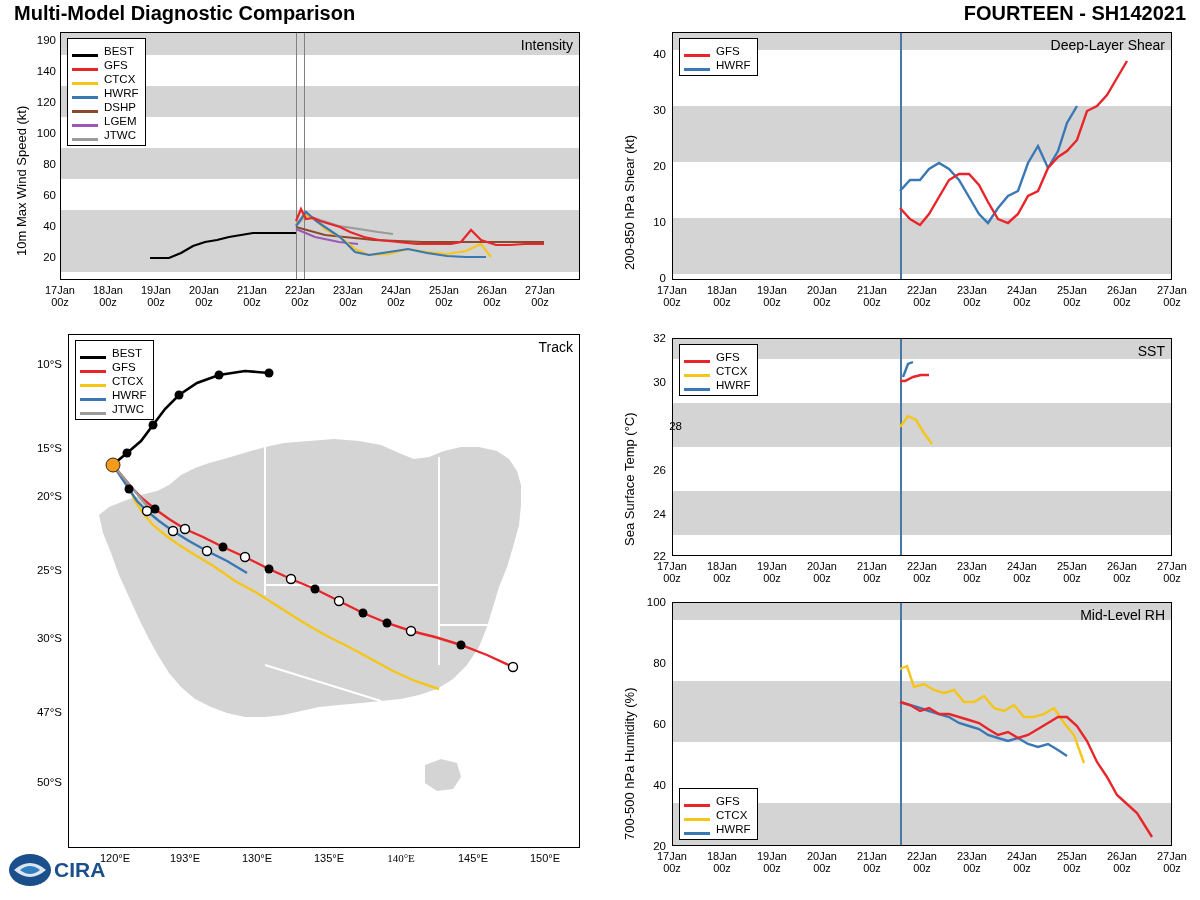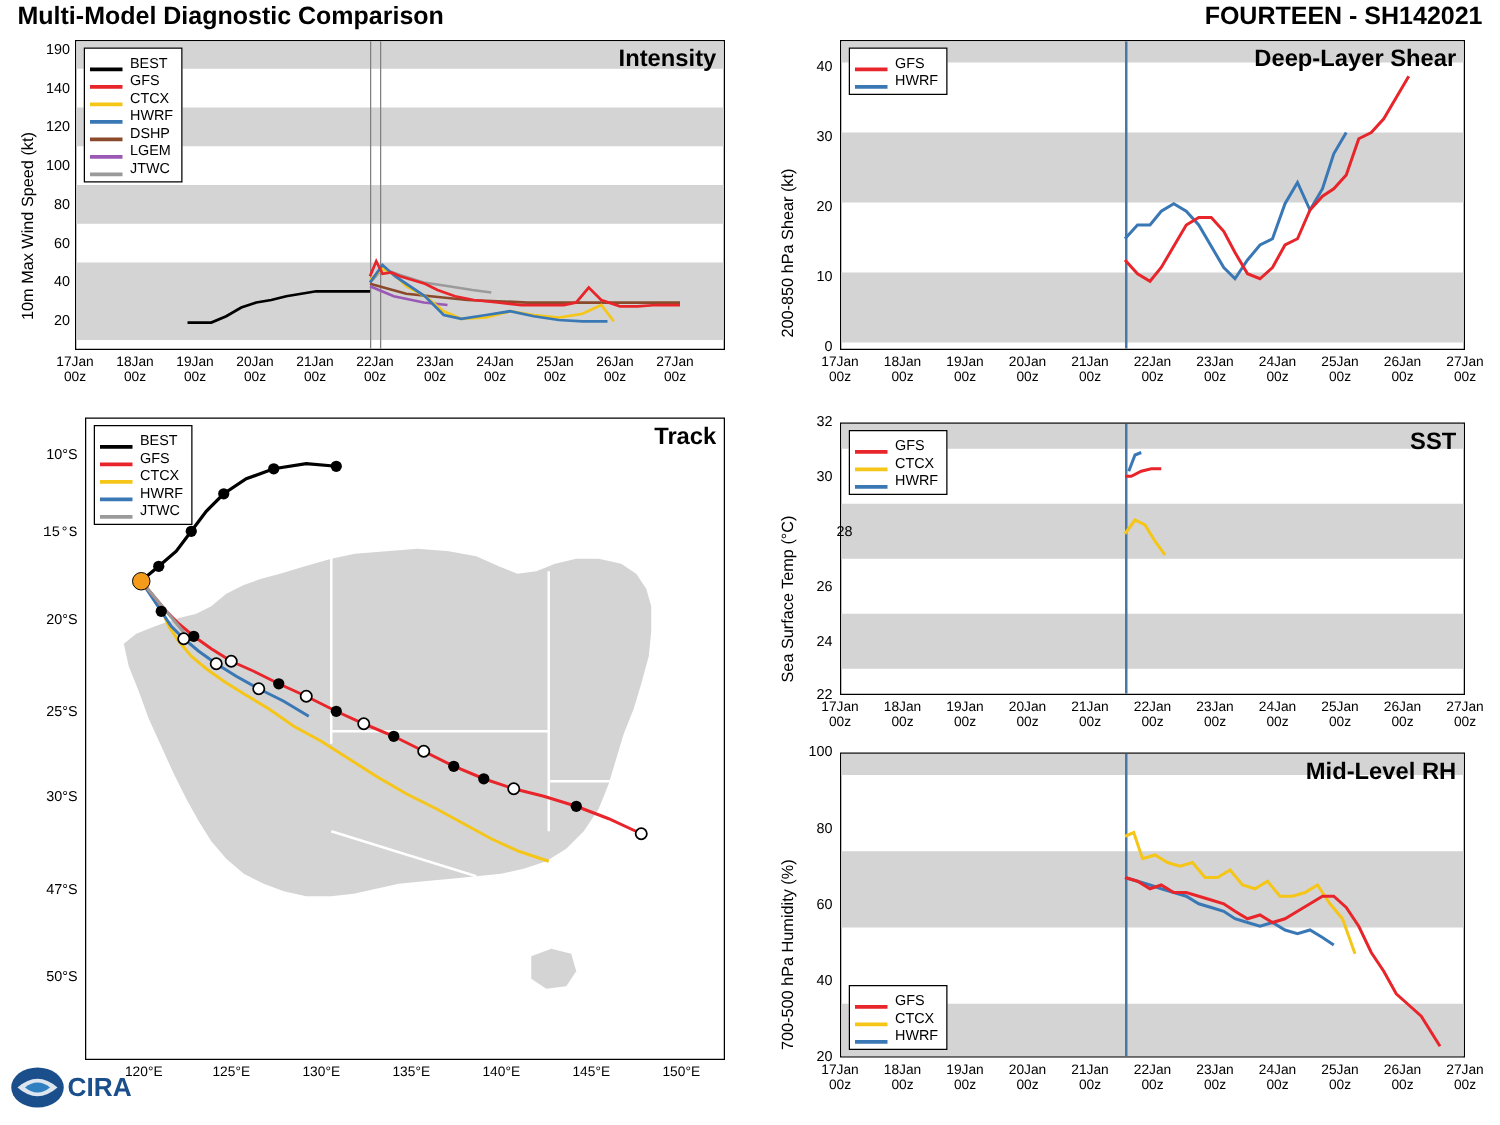--- a/index.html
+++ b/index.html
@@ -22,21 +22,21 @@
   .panel{position:absolute;box-sizing:border-box;}
   .plot{
     position:absolute;box-sizing:border-box;
     border:1px solid #000;background:#fff;overflow:hidden;
   }
   .band{position:absolute;left:0;right:0;background:#d4d4d4;}
   .vline{position:absolute;top:0;bottom:0;width:1px;background:#808080;}
   .vline.blue{background:#4878a8;width:1.5px;}
   .panel-label{
     position:absolute;right:6px;top:4px;
-    font-size:19px;font-weight:bold;
+    font-size:14px;font-weight:normal;
     z-index:5;
   }
   .legend{
     position:absolute;
     background:#fff;border:1px solid #000;
     padding:4px 6px 4px 4px;
     font-size:11.5px;
     z-index:6;
   }
   .legend .row{display:flex;align-items:flex-end;height:14px;}
@@ -232,32 +232,32 @@
           <span>HWRF</span>
         </div>
       <div class="row">
           <span class="swatch" style="background:#9a9a9a"></span>
           <span>JTWC</span>
         </div>
     </div>
   </div>
 
   <div class="ytick" style="left:22px;top:32px;">10°S</div>
-  <div class="ytick" style="left:22px;top:94px;font-family:Liberation Mono, monospace;">15°S</div>
+  <div class="ytick" style="left:22px;top:116px;">15°S</div>
   <div class="ytick" style="left:22px;top:164px;">20°S</div>
   <div class="ytick" style="left:22px;top:238px;">25°S</div>
   <div class="ytick" style="left:22px;top:306px;">30°S</div>
   <div class="ytick" style="left:22px;top:380px;">47°S</div>
   <div class="ytick" style="left:22px;top:450px;">50°S</div>
 
   <div class="xtick" style="left:90px;top:526px;width:50px;">120°E</div>
-  <div class="xtick" style="left:160px;top:526px;width:50px;">125°E</div>
+  <div class="xtick" style="left:160px;top:526px;width:50px;">193°E</div>
   <div class="xtick" style="left:232px;top:526px;width:50px;">130°E</div>
   <div class="xtick" style="left:304px;top:526px;width:50px;">135°E</div>
-  <div class="xtick" style="left:376px;top:526px;width:50px;">140°E</div>
+  <div class="xtick" style="left:376px;top:526px;width:50px;font-family:Liberation Serif, serif;">140°E</div>
   <div class="xtick" style="left:448px;top:526px;width:50px;">145°E</div>
   <div class="xtick" style="left:520px;top:526px;width:50px;">150°E</div>
 </div>
 
 <div class="panel" style="left:600px;top:24px;width:600px;height:290px;">
   <div class="plot" style="left:72px;top:8px;width:500px;height:248px;">
     <div class="band" style="top:0px;height:17px;"></div>
     <div class="band" style="top:73px;height:56px;"></div>
     <div class="band" style="top:185px;height:56px;"></div>
     <div class="vline blue" style="left:227px;"></div>

